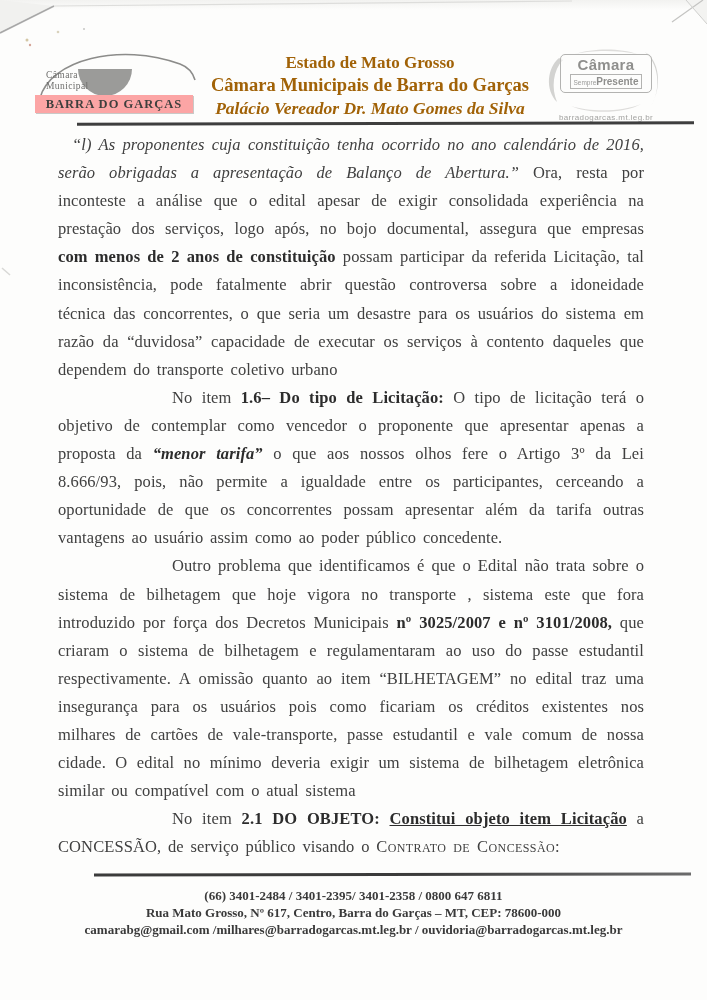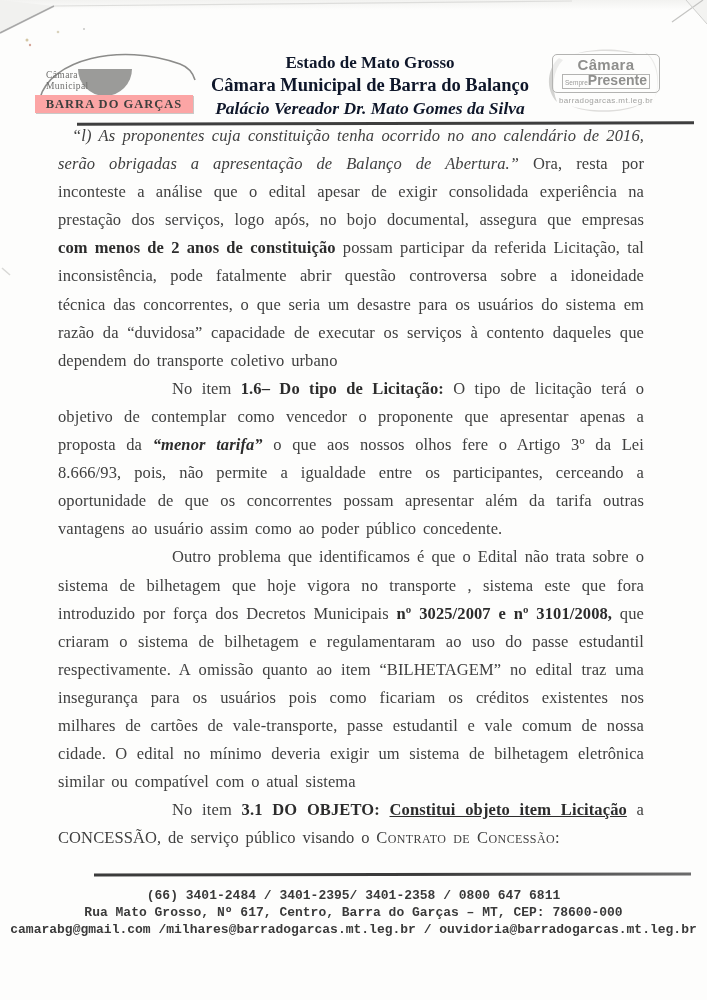--- a/index.html
+++ b/index.html
@@ -27,75 +27,75 @@
   }
   .ll-banner{
     position:absolute;left:5px;top:45px;width:158px;height:18px;
     background:#fca5a5;color:#3f3f3d;
     font-weight:bold;font-size:12.5px;line-height:18px;text-align:center;
     letter-spacing:1px;box-shadow:1px 1px 0 #c9c9c7;
   }
 
   .header-center{
     position:absolute;left:168px;top:52px;width:404px;
-    text-align:center;color:#0f172a;
+    text-align:center;color:#a16207;
   }
   .h-state{font-weight:bold;font-size:17px;line-height:21px;}
   .h-org{font-weight:bold;font-size:18.5px;line-height:24px;}
   .h-building{font-weight:bold;font-style:italic;font-size:17.5px;line-height:23px;}
 
   .right-logo{position:absolute;left:541px;top:46px;width:130px;height:76px;text-align:center;}
   .right-logo svg{position:absolute;left:0;top:0;}
   .rl-box{
     position:relative;display:inline-block;margin-top:8px;
     border:1.5px solid #b3b3b1;border-radius:5px;padding:2px 9px 3px;
     background:rgba(253,253,252,.6);
   }
   .rl-title{
     display:block;font-family:"Liberation Sans","DejaVu Sans",sans-serif;
     font-weight:bold;font-size:15px;line-height:16px;color:#8f8f8d;letter-spacing:.3px;
   }
   .rl-sub{display:block;border:1px solid #b3b3b1;margin-top:1px;padding:0 2px;line-height:10px;}
   .rl-sub-small{font-family:"Liberation Sans",sans-serif;font-size:6.5px;color:#9a9a98;}
-  .rl-sub-bold{font-family:"Liberation Sans",sans-serif;font-weight:bold;font-size:14px;color:#8f8f8d;}
+  .rl-sub-bold{font-family:"Liberation Sans",sans-serif;font-weight:bold;font-size:10px;color:#8f8f8d;}
   .rl-url{
-    position:relative;margin-top:3px;
+    position:relative;margin-top:20px;
     font-family:"Liberation Sans","DejaVu Sans",sans-serif;
     font-size:8px;color:#a2a2a0;letter-spacing:.4px;
   }
 
   .header-rule{
     position:absolute;left:77px;top:122px;width:617px;height:2.5px;
     background:#3e3e3e;transform:rotate(-.12deg);
   }
 
   
   .body-text{
-    position:absolute;left:58px;top:122px;width:586px;
+    position:absolute;left:58px;top:131px;width:586px;
     font-size:16.5px;line-height:28.1px;color:#404040;
     text-align:justify;word-spacing:2.5px;letter-spacing:.1px;
   }
   .body-text p{margin:0;}
   .p-first{text-indent:14px;}
   .p-ind{text-indent:114px;}
   .it{font-style:italic;}
   .b{font-weight:bold;color:#2c2c2c;}
   .bit{font-weight:bold;font-style:italic;color:#2c2c2c;}
   .bu{font-weight:bold;color:#2c2c2c;text-decoration:underline;}
   .sc{font-variant:small-caps;letter-spacing:.4px;}
 
   
   .footer-rule{
     position:absolute;left:94px;top:873px;width:597px;height:3px;
     background:linear-gradient(90deg,#3b3b3b 0%,#3b3b3b 55%,#6b6b6b 100%);
     transform:rotate(-.08deg);
   }
   .page-footer{
     position:absolute;left:0;top:887px;width:707px;
-    text-align:center;font-weight:bold;font-size:13px;line-height:17px;color:#3a3a3a;font-family:Liberation Mono, monospace;
+    text-align:center;font-weight:bold;font-size:13px;line-height:17px;color:#3a3a3a;
   }
 </style>
 </head>
 <body>
 
 <div class="page">
 
   <svg class="artifacts" width="707" height="1000" viewBox="0 0 707 1000">
     <polygon points="0,0 54,6 0,33" fill="#f1f1ef"></polygon>
     <polygon points="686,0 707,0 707,24" fill="#f3f3f1"></polygon>
@@ -119,21 +119,21 @@
       </svg>
       <div class="ll-name">
         <div>Câmara</div>
         <div>Municipal</div>
       </div>
       <div class="ll-banner">BARRA DO GARÇAS</div>
     </div>
 
     <div class="header-center">
       <div class="h-state">Estado de Mato Grosso</div>
-      <div class="h-org">Câmara Municipal de Barra do Balanço</div>
+      <div class="h-org">Câmara Municipais de Barra do Garças</div>
       <div class="h-building">Palácio Vereador Dr. Mato Gomes da Silva</div>
     </div>
 
     <div class="right-logo">
       <svg width="130" height="76" viewBox="0 0 130 76">
         <path d="M18,12 C6,22 4,44 16,56 C10,42 12,24 22,14 Z" fill="#d3d3d1"></path>
         <path d="M104,6 C118,14 122,40 110,60 C120,44 118,20 106,8 Z" fill="#d3d3d1"></path>
         <path d="M30,60 C46,68 84,68 100,58 C82,66 48,66 30,60 Z" fill="#dedddb"></path>
         <path d="M34,8 C52,2 80,2 96,8 C78,4 50,4 34,8 Z" fill="#dedddb"></path>
       </svg>
@@ -149,21 +149,21 @@
   <div class="header-rule"></div>
 
   <main class="body-text">
 
     <p class="p-first"><span class="it">“l) As proponentes cuja constituição tenha ocorrido no ano calendário de 2016, serão obrigadas a apresentação de Balanço de Abertura.”</span><span> Ora, resta por inconteste a análise que o edital apesar de exigir consolidada experiência na prestação dos serviços, logo após, no bojo documental, assegura que empresas </span><span class="b">com menos de 2 anos de constituição</span><span> possam participar da referida Licitação, tal inconsistência, pode fatalmente abrir questão controversa sobre a idoneidade técnica das concorrentes, o que seria um desastre para os usuários do sistema em razão da “duvidosa” capacidade de executar os serviços à contento daqueles que dependem do transporte coletivo urbano</span></p>
 
     <p class="p-ind"><span>No item </span><span class="b">1.6– Do tipo de Licitação:</span><span> O tipo de licitação terá o objetivo de contemplar como vencedor o proponente que apresentar apenas a proposta da </span><span class="bit">“menor tarifa”</span><span> o que aos nossos olhos fere o Artigo 3º da Lei 8.666/93, pois, não permite a igualdade entre os participantes, cerceando a oportunidade de que os concorrentes possam apresentar além da tarifa outras vantagens ao usuário assim como ao poder público concedente.</span></p>
 
     <p class="p-ind"><span>Outro problema que identificamos é que o Edital não trata sobre o sistema de bilhetagem que hoje vigora no transporte , sistema este que fora introduzido por força dos Decretos Municipais </span><span class="b">nº 3025/2007 e nº 3101/2008,</span><span> que criaram o sistema de bilhetagem e regulamentaram ao uso do passe estudantil respectivamente. A omissão quanto ao item “BILHETAGEM” no edital traz uma insegurança para os usuários pois como ficariam os créditos existentes nos milhares de cartões de vale-transporte, passe estudantil e vale comum de nossa cidade. O edital no mínimo deveria exigir um sistema de bilhetagem eletrônica similar ou compatível com o atual sistema</span></p>
 
-    <p class="p-ind"><span>No item </span><span class="b">3.1 DO OBJETO: </span><span class="bu">Constitui objeto item Licitação</span><span> a CONCESSÃO, de serviço público visando o </span><span class="sc">Contrato de Concessão:</span></p>
+    <p class="p-ind"><span>No item </span><span class="b">2.1 DO OBJETO: </span><span class="bu">Constitui objeto item Licitação</span><span> a CONCESSÃO, de serviço público visando o </span><span class="sc">Contrato de Concessão:</span></p>
 
   </main>
 
   <div class="footer-rule"></div>
 
   <footer class="page-footer">
     <div>(66) 3401-2484 / 3401-2395/ 3401-2358 / 0800 647 6811</div>
     <div>Rua Mato Grosso, Nº 617, Centro, Barra do Garças – MT, CEP: 78600-000</div>
     <div>camarabg@gmail.com /milhares@barradogarcas.mt.leg.br / ouvidoria@barradogarcas.mt.leg.br</div>
   </footer>

